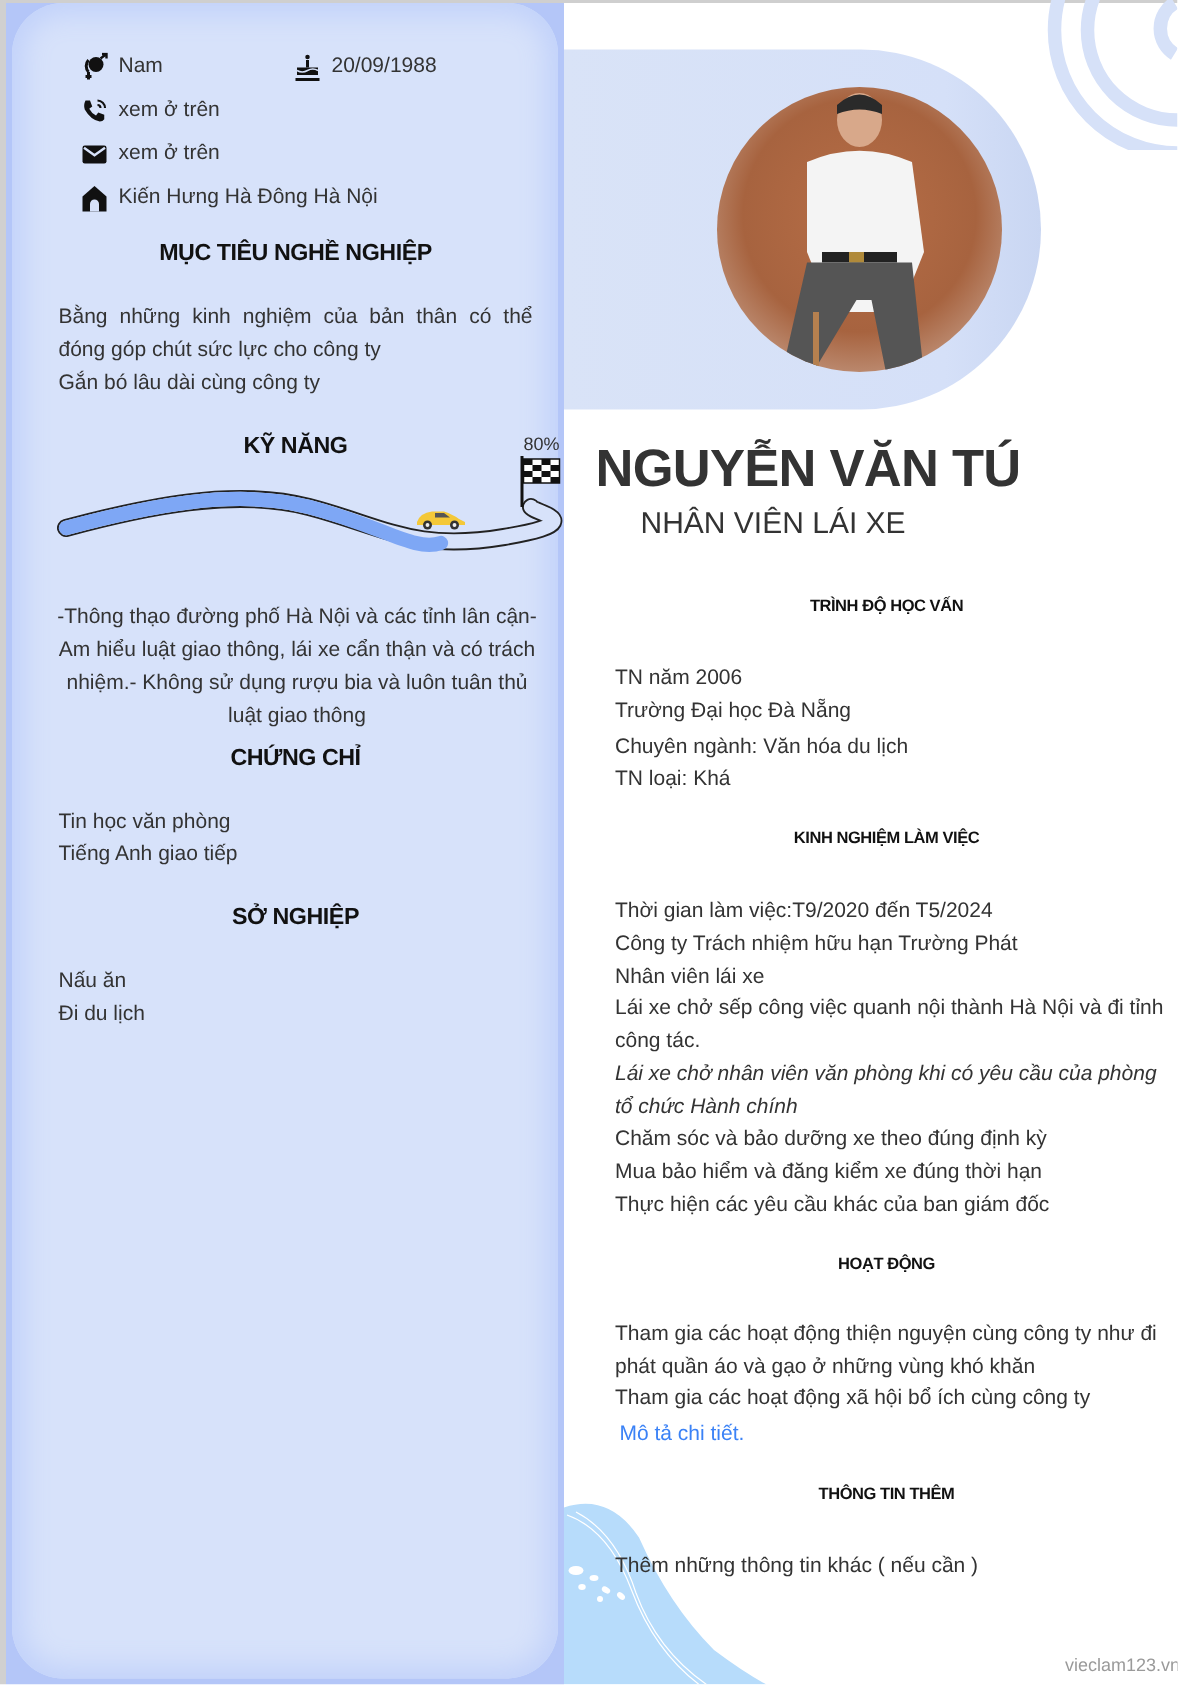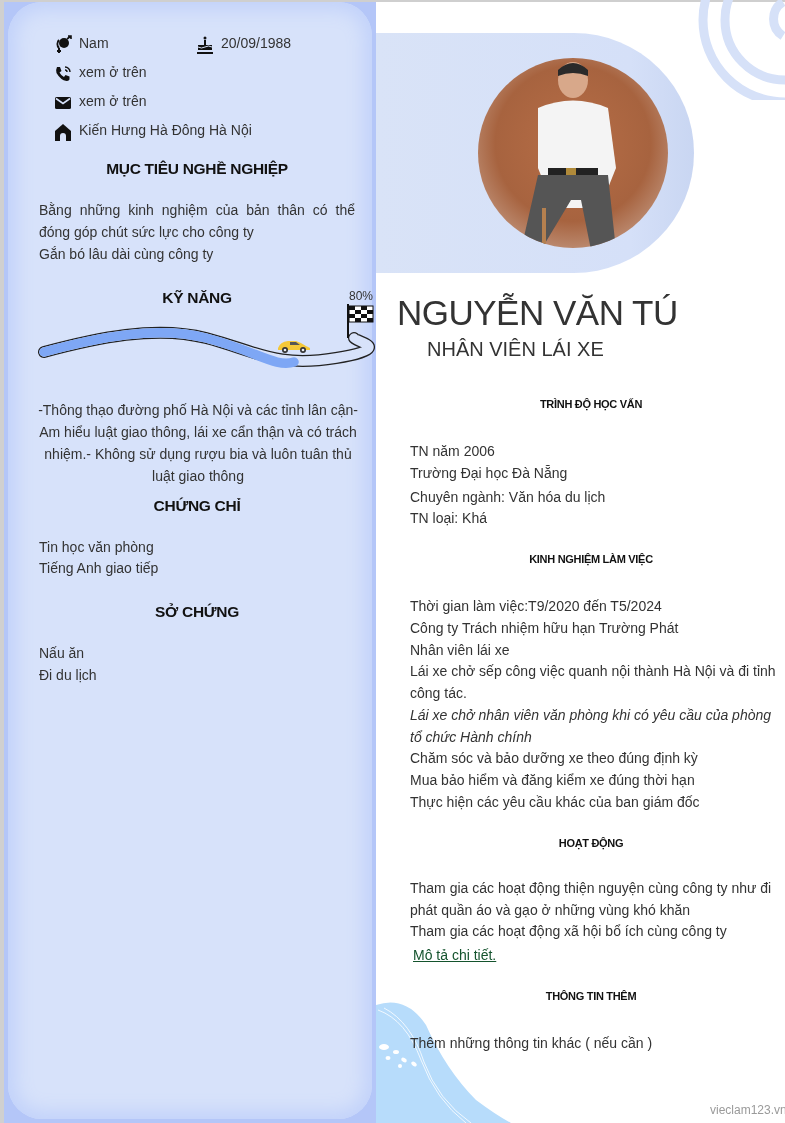--- a/index.html
+++ b/index.html
@@ -11,25 +11,25 @@
   .sidebar-inner{position:absolute;left:4px;top:0;width:364px;height:1117px;background:#d7e2fa;border-radius:34px;box-shadow:inset 0 0 18px 8px #c2d2fa;}
   .info-row{position:absolute;display:flex;font-size:14px;color:#333;}
   .info-row svg{width:20px;height:20px;margin-right:6px;}
   .sec-title{position:absolute;font-weight:bold;font-size:15.5px;color:#111;text-align:center;letter-spacing:-0.3px;}
   .para{position:absolute;font-size:14px;color:#333;line-height:22px;}
   .justify{text-align:justify;text-align-last:left;}
   .center{text-align:center;}
   
   .photo-band{position:absolute;left:376px;top:33px;width:318px;height:240px;background:linear-gradient(90deg,#d9e3f7 0%,#d5e0f8 80%,#c9d6f2 100%);border-radius:0 120px 120px 0;}
   .photo{position:absolute;left:478px;top:58px;width:190px;height:190px;border-radius:50%;background:radial-gradient(circle at 50% 45%,#b76e47 0%,#a7633f 55%,#c0937b 80%,#d5e0f8 100%);overflow:hidden;}
-  .name{position:absolute;left:397px;top:293px;font-size:35px;font-weight:normal;color:#333;letter-spacing:-0.5px;}
+  .name{position:absolute;left:397px;top:293px;font-size:35px;font-weight:bold;color:#333;letter-spacing:-0.5px;}
   .job{position:absolute;left:427px;top:338px;font-size:20px;color:#333;}
   .r-title{position:absolute;left:396px;width:390px;text-align:center;font-weight:bold;font-size:11px;color:#111;letter-spacing:-0.3px;}
   .r-para{position:absolute;left:410px;width:366px;font-size:14px;color:#333;line-height:22px;}
-  .placeholder{color:#14532d;text-decoration:underline;}
+  .placeholder{color:#3b82f6;}
   .watermark{position:absolute;left:710px;top:1103px;font-size:12px;color:#9a9a9a;}
 </style>
 </head>
 <body>
 
 <div class="page-top-border"></div>
 
 <div class="sidebar">
   <div class="sidebar-inner"></div>
 </div>
@@ -106,21 +106,21 @@
     <rect x="16" y="10" width="6" height="4" fill="#111"></rect>
   <rect x="10" y="14" width="6" height="4" fill="#111"></rect>
     <rect x="22" y="14" width="6" height="4" fill="#111"></rect>
 </svg>
 <div class="para center" style="left:37px;width:322px;top:389px;margin-top:10px;">-Thông thạo đường phố Hà Nội và các tỉnh lân cận-Am hiểu luật giao thông, lái xe cẩn thận và có trách nhiệm.- Không sử dụng rượu bia và luôn tuân thủ luật giao thông</div>
 
 <div class="sec-title" style="left:20px;width:354px;top:497px;">CHỨNG CHỈ</div>
 <div class="para" style="left:39px;top:536px;">Tin học văn phòng</div>
 <div class="para" style="left:39px;top:557px;">Tiếng Anh giao tiếp</div>
 
-<div class="sec-title" style="left:20px;width:354px;top:603px;">SỞ CHỨNG</div>
+<div class="sec-title" style="left:20px;width:354px;top:603px;">SỞ NGHIỆP</div>
 <div class="para" style="left:39px;top:642px;">Nấu ăn</div>
 <div class="para" style="left:39px;top:664px;">Đi du lịch</div>
 
 <svg style="position:absolute;left:695px;top:0;" width="90" height="100" viewBox="0 0 90 100">
   <circle cx="90" cy="20" r="82" stroke="#d6e1f8" stroke-width="9" fill="none"></circle>
   <circle cx="90" cy="20" r="60" stroke="#d6e1f8" stroke-width="9" fill="none"></circle>
   <path d="M88 2 a20 20 0 0 0 0 34" stroke="#d6e1f8" stroke-width="9" fill="none"></path>
 </svg>
 <svg style="position:absolute;left:376px;top:1000px;" width="140" height="123" viewBox="0 0 140 123">
   <path d="M0 5 Q 30 -5 50 25 Q 70 70 100 100 Q 120 115 135 123 L 0 123 Z" fill="#b7dcfb"></path>

